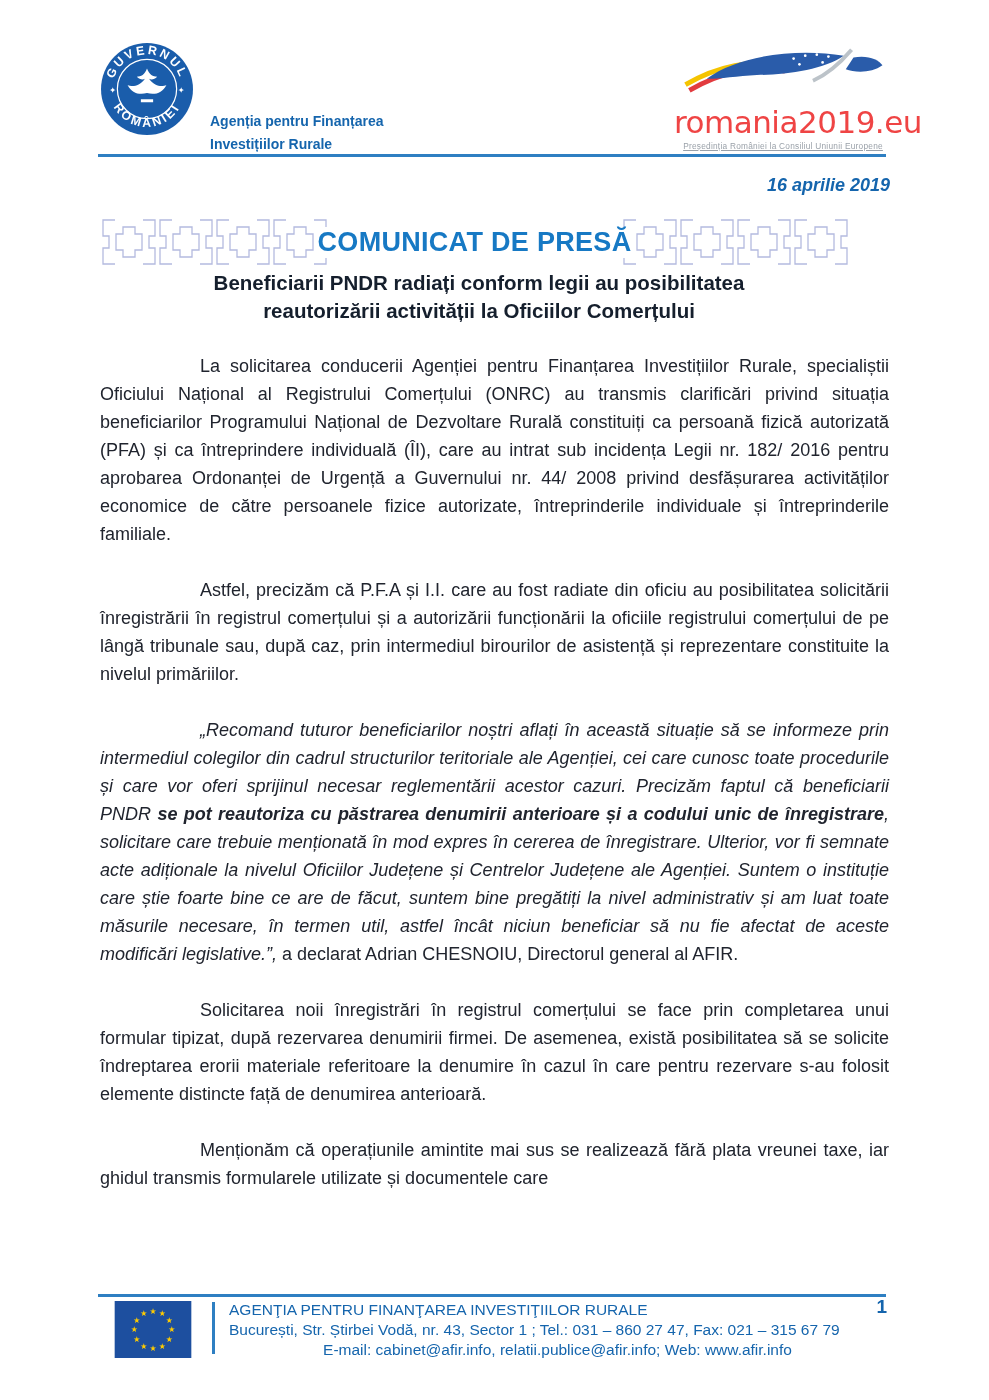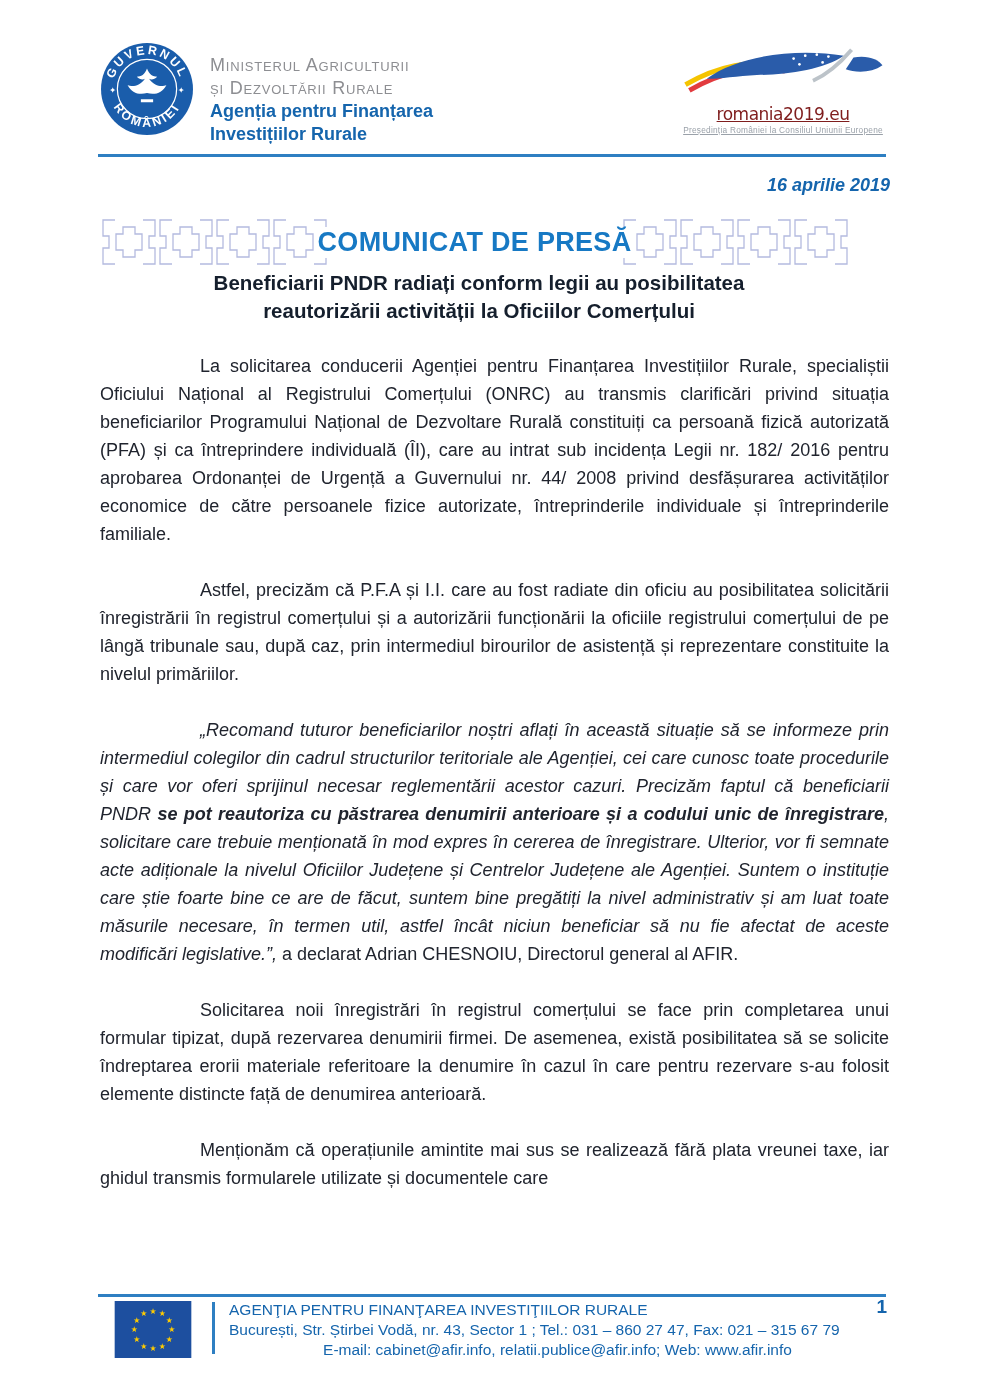--- a/index.html
+++ b/index.html
@@ -3,26 +3,26 @@
 <meta charset="utf-8">
 <style>
   html,body{margin:0;padding:0;background:#fff;}
   .page{position:relative;width:989px;height:1400px;background:#fff;overflow:hidden;
         font-family:"Liberation Sans",sans-serif;}
 
   
   .gov-logo{position:absolute;left:100px;top:42px;width:94px;height:94px;}
   .ministry{position:absolute;left:210px;top:54px;color:#8d8e92;font-size:18px;
             line-height:23px;font-variant:small-caps;letter-spacing:.8px;}
-  .agency{position:absolute;left:210px;top:100px;color:#1565ad;font-weight:bold;
-          font-size:18px;line-height:23px;}
+  .agency{position:absolute;left:210px;top:110px;color:#1565ad;font-weight:bold;
+          font-size:14px;line-height:23px;}
   .header-rule{position:absolute;left:98px;top:154px;width:788px;height:3px;background:#2e7fc2;}
   .ro2019{position:absolute;right:97px;top:46px;width:218px;text-align:center;}
-  .ro2019-title{font-size:17px;color:#7f1d1d;letter-spacing:-.5px;margin-top:-2px;
-                font-family:"DejaVu Sans",sans-serif;text-decoration:underline;}
+  .ro2019-title{font-size:31px;color:#ef4444;letter-spacing:-.5px;margin-top:-2px;
+                font-family:"DejaVu Sans",sans-serif;}
   .ro2019-tag{font-size:8.3px;color:#9aa1a9;letter-spacing:.25px;white-space:nowrap;margin-top:1px;text-decoration:underline;}
 
   .date{position:absolute;right:99px;top:175px;color:#1565ad;font-weight:bold;
         font-style:italic;font-size:18px;}
 
   
   .title-block{position:absolute;left:0;top:216px;width:949px;text-align:center;}
   .title-row{display:flex;align-items:center;justify-content:center;height:52px;}
   .pat{flex:0 0 auto;}
   .doc-title{font-size:27px;color:#1779c4;font-weight:bold;letter-spacing:.3px;
@@ -64,24 +64,20 @@
       </text>
       <text font-size="12" fill="#ffffff" font-weight="bold" letter-spacing="2.5" font-family="Liberation Sans, sans-serif">
         <textPath href="#arcBot" startOffset="50%" text-anchor="middle">ROMÂNIEI</textPath>
       </text>
       <text x="9" y="50" font-size="8" fill="#ffffff">✦</text>
       <text x="76" y="50" font-size="8" fill="#ffffff">✦</text>
       <path d="M46 26 c-2 6 -6 8 -10 8 c3 3 6 3 8 2 c-6 8 -13 8 -17 6 c4 8 11 10 19 8 l0 6 -6 0 0 3 12 0 0 -3 -6 0 0 -6 c8 2 15 0 19 -8 c-4 2 -11 2 -17 -6 c2 1 5 1 8 -2 c-4 0 -8 -2 -10 -8 z" fill="#ffffff"></path>
     </svg>
   </div>
 
-  <div class="ministry">
-    <div>Ministerul Agriculturii</div>
-    <div>și Dezvoltării Rurale</div>
-  </div>
 
   <div class="agency">
     <div>Agenția pentru Finanțarea</div>
     <div>Investițiilor Rurale</div>
   </div>
 
   <div class="ro2019">
     <svg viewBox="0 0 215 58" width="215" height="56">
       <path d="M6 40 C 40 20 75 14 105 20" stroke="#f5c400" stroke-width="5" fill="none"></path>
       <path d="M10 46 C 44 26 79 20 109 26" stroke="#e23b3f" stroke-width="5" fill="none"></path>

